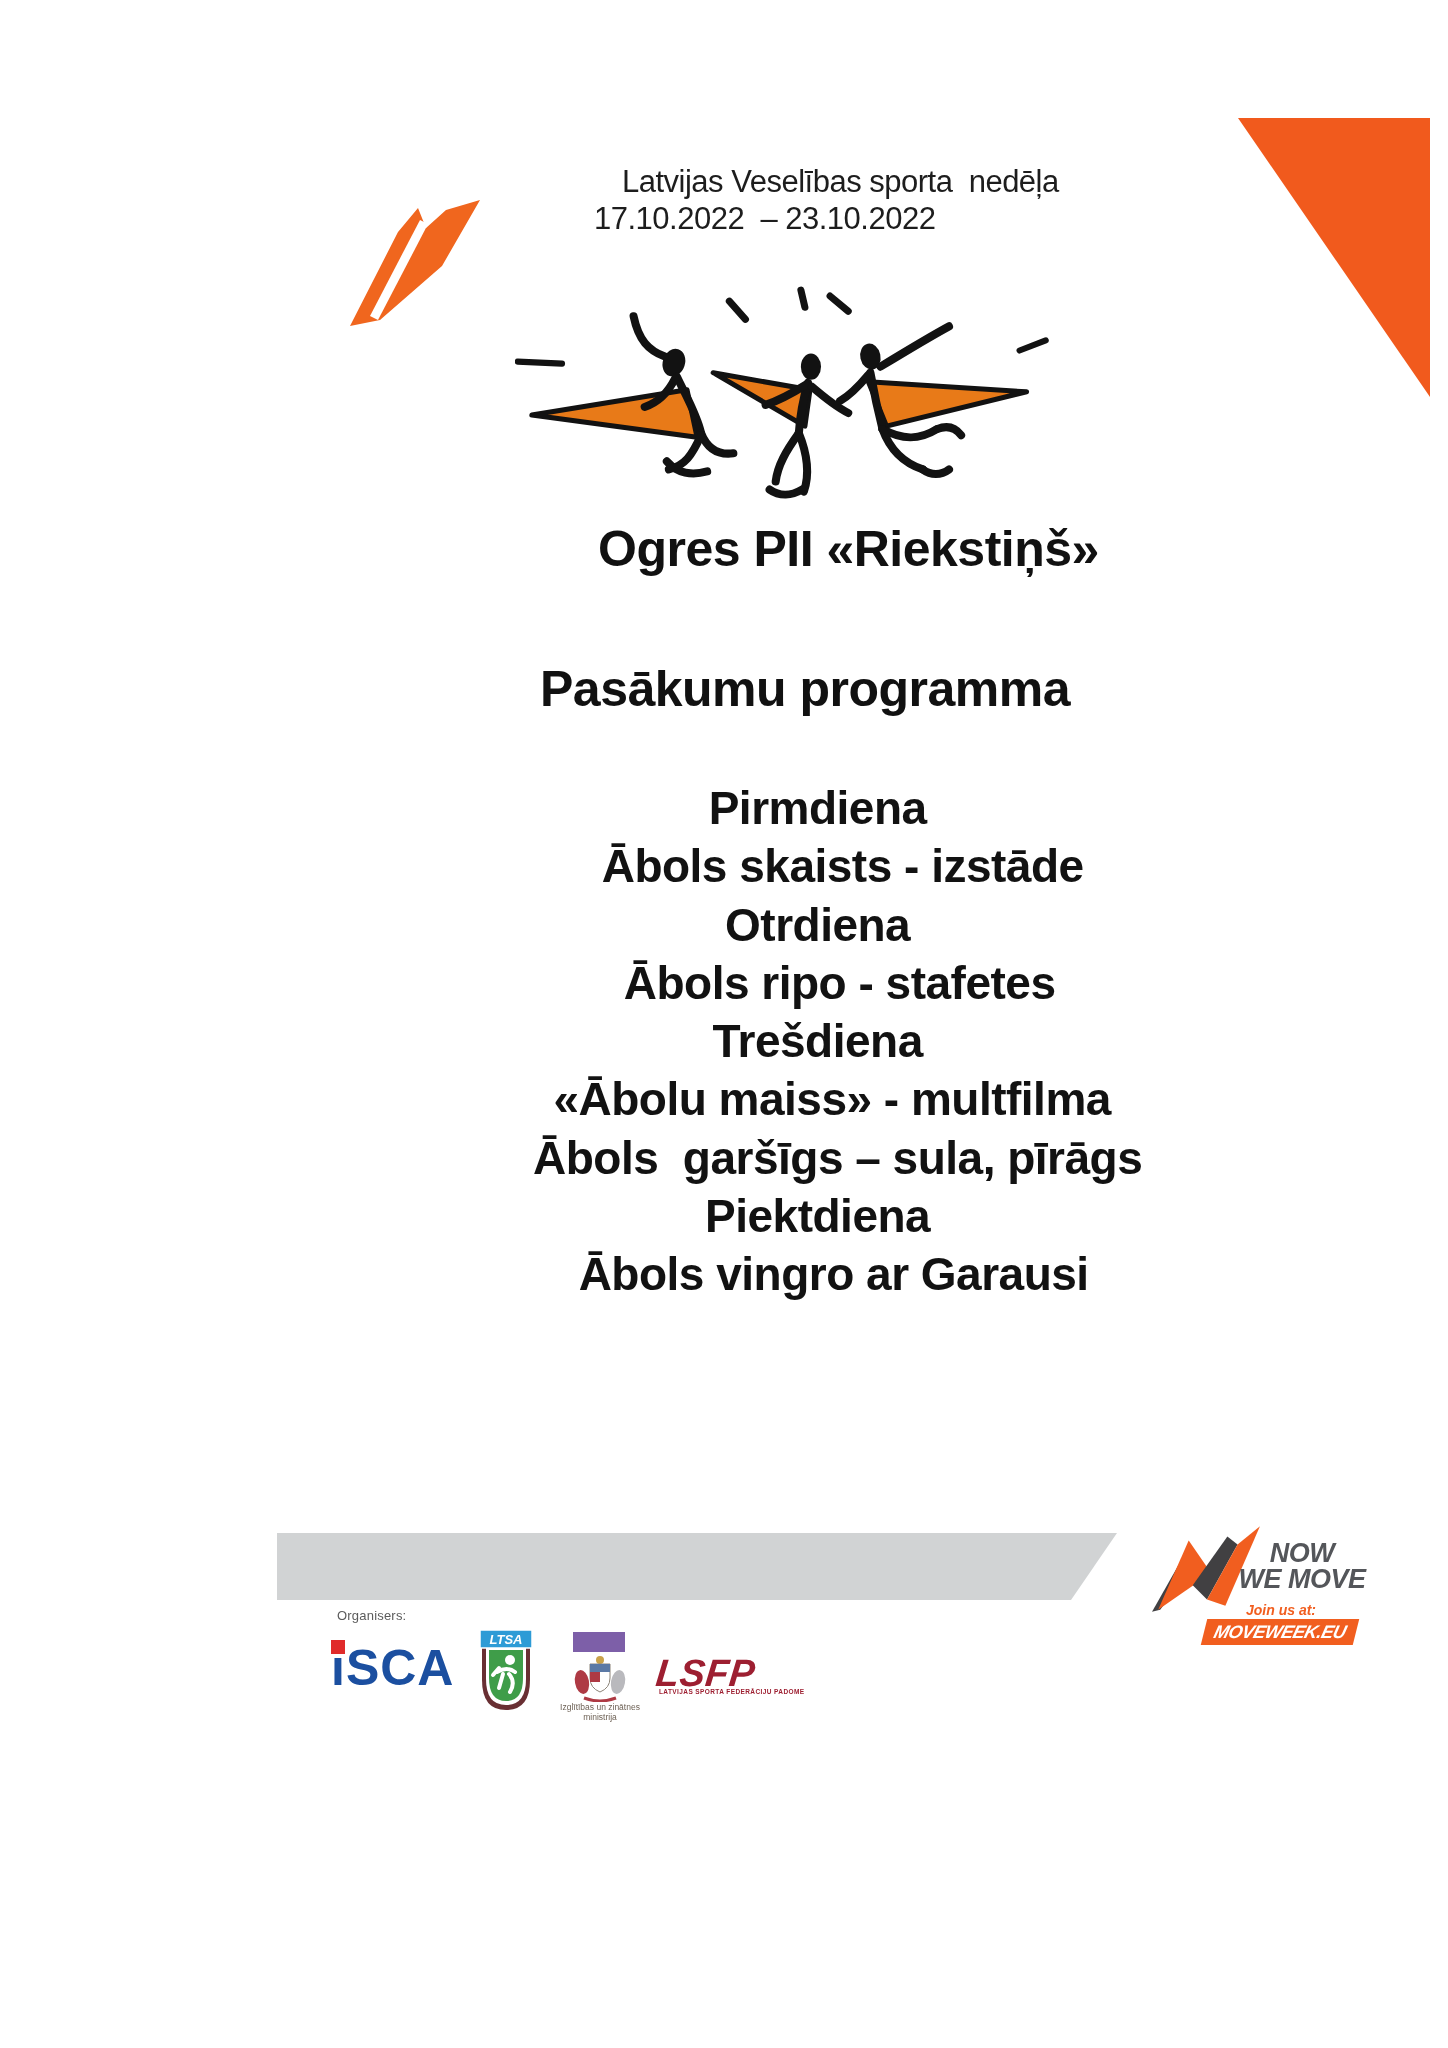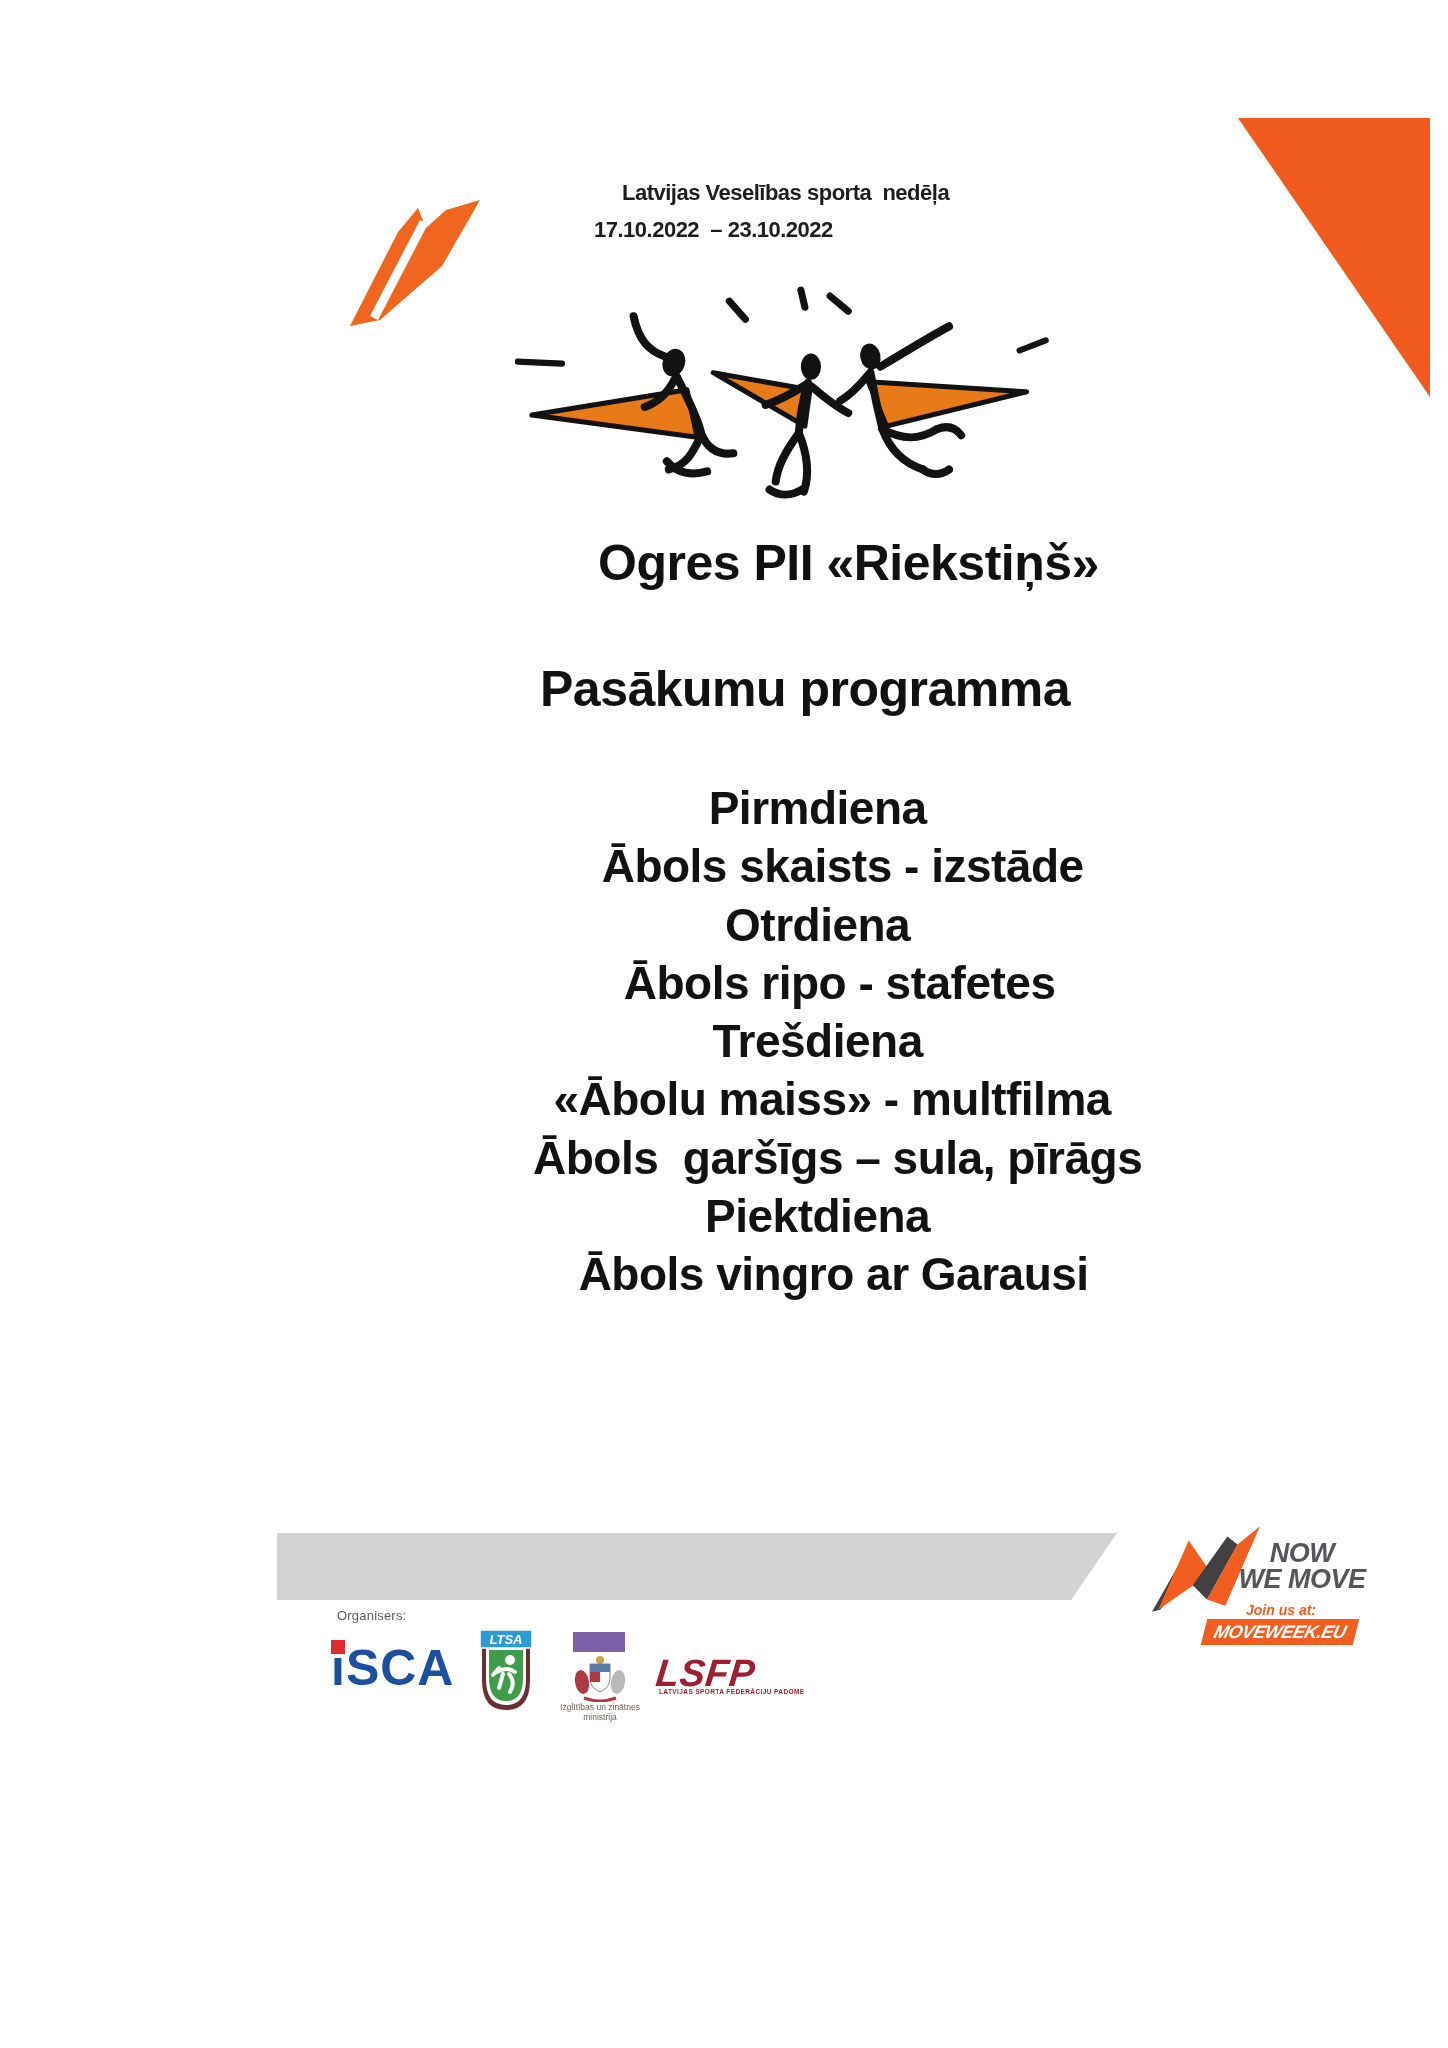--- a/index.html
+++ b/index.html
@@ -1,20 +1,20 @@
 <!DOCTYPE html>
 <html><head>
 <meta charset="utf-8">
 <style>
   html,body{margin:0;padding:0;background:#e9e9e9;}
   .page{position:relative;width:1448px;height:2048px;background:#ffffff;overflow:hidden;
         font-family:"Liberation Sans","DejaVu Sans",sans-serif;color:#151515;}
   .abs{position:absolute;}
   
-  .hdr{font-weight:700;font-size:22px;letter-spacing:-0.5px;white-space:pre;color:#1d1d1d;margin-top:16px;}
+  .hdr{font-weight:400;font-size:31px;letter-spacing:-0.5px;white-space:pre;color:#1d1d1d;}
   
   .title{font-weight:800;font-size:50px;letter-spacing:-0.5px;white-space:pre;color:#111;}
   
   .program{left:493px;top:779px;font-weight:700;font-size:46px;letter-spacing:-0.5px;color:#121212;text-align:center;}
   .pline{height:58.3px;line-height:58.3px;white-space:pre;}
   .ind-a{margin-left:50px;} .ind-b{margin-left:44px;} .ind-c{margin-left:29px;}
   .ind-d{margin-left:40px;} .ind-e{margin-left:32px;}
   
   .graybar{left:277px;top:1533px;width:840px;height:67px;background:#d1d3d4;
            clip-path:polygon(0 0,100% 0,calc(100% - 46px) 100%,0 100%);}
@@ -83,21 +83,21 @@
       <path d="M362,84 C385,70 408,56 430,44"></path>
       <path d="M352,90 C356,112 360,130 364,146"></path>
       <path d="M350,92 C340,104 332,112 322,118"></path>
       <path d="M364,146 C385,158 402,156 418,146"></path>
       <path d="M364,146 C372,168 386,180 404,186"></path>
       <path d="M418,146 C428,142 436,144 442,152"></path>
       <path d="M404,186 C412,192 422,192 430,186"></path>
     </g>
   </svg>
 
-  <div class="abs title" style="left:598px;top:534px;text-align:center;">Ogres PII «Riekstiņš»</div>
+  <div class="abs title" style="left:598px;top:520px;text-align:center;">Ogres PII «Riekstiņš»</div>
   <div class="abs title" style="left:540px;top:660px;">Pasākumu programma</div>
 
   <div class="abs program">
     <div class="pline">Pirmdiena</div>
     <div class="pline ind-a">Ābols skaists - izstāde</div>
     <div class="pline">Otrdiena</div>
     <div class="pline ind-b">Ābols ripo - stafetes</div>
     <div class="pline">Trešdiena</div>
     <div class="pline ind-c">«Ābolu maiss» - multfilma</div>
     <div class="pline ind-d">Ābols  garšīgs – sula, pīrāgs</div>

